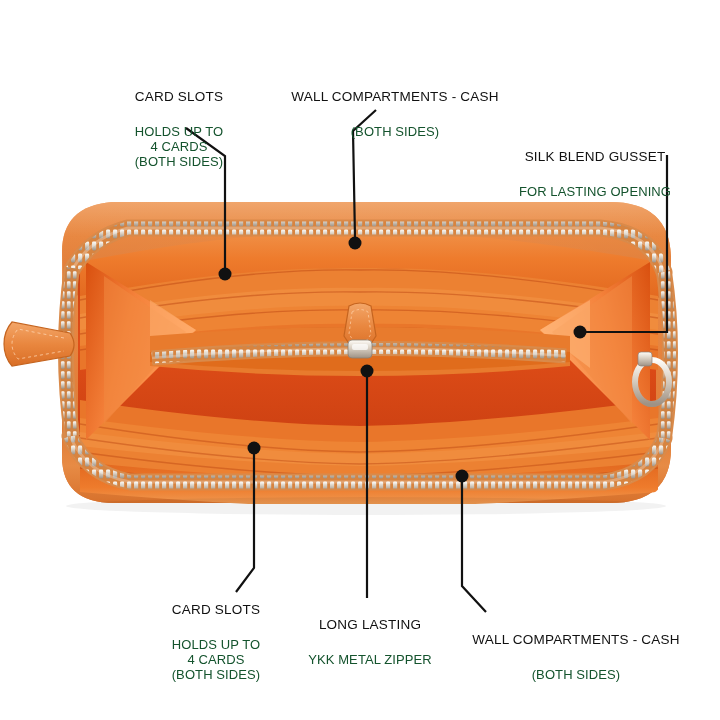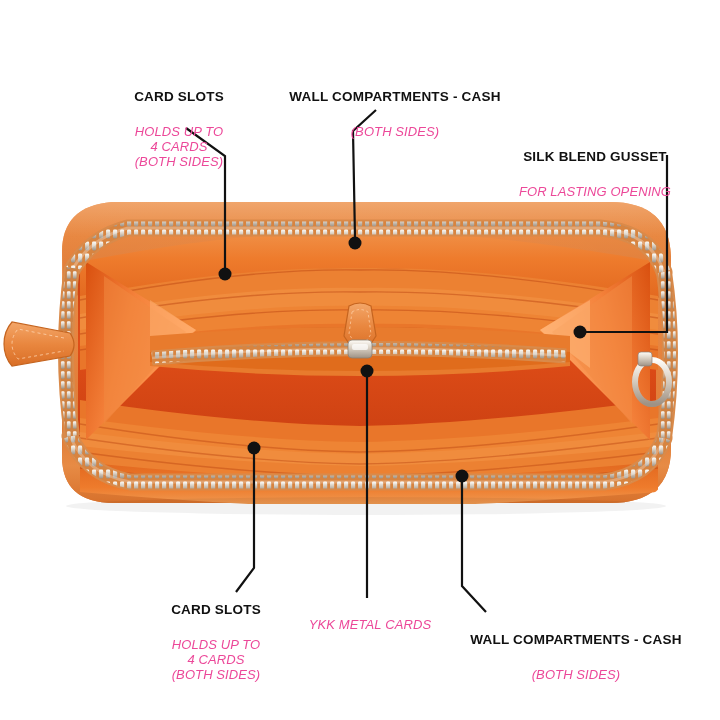--- a/index.html
+++ b/index.html
@@ -21,33 +21,32 @@
     width: 720px;
     height: 720px;
   }
   
   .callout {
     position: absolute;
     line-height: 1.18;
     white-space: pre-line;
   }
   .callout .title {
-    font-weight: bold;
+    font-weight: normal;
     font-size: 13.5px;
     letter-spacing: 0.2px;
     color: #111111;
     display: block;
   }
   .callout .sub {
     font-weight: normal;
     font-size: 13px;
     letter-spacing: 0.1px;
-    color: #ec4899;
+    color: #14532d;
     display: block;
-    font-style: italic;
   }
   .al-center { text-align: center; }
 
   
   #co-card-top     { left: 104px;  top: 70px;  width: 150px; }
   #co-wall-top     { left: 262px;  top: 70px;  width: 266px; }
   #co-gusset       { left: 480px;  top: 130px; width: 230px; }
   #co-card-bottom  { left: 136px;  top: 583px; width: 160px; }
   #co-zipper       { left: 290px;  top: 598px; width: 160px; }
   #co-wall-bottom  { left: 442px;  top: 613px; width: 268px; }
@@ -306,21 +305,22 @@
   </div>
 
   <div class="callout al-center" id="co-card-bottom">
     <span class="title">CARD SLOTS</span>
     <span class="sub">HOLDS UP TO
 4 CARDS
 (BOTH SIDES)</span>
   </div>
 
   <div class="callout al-center" id="co-zipper">
-    <span class="sub">YKK METAL CARDS</span>
+    <span class="title">LONG LASTING</span>
+    <span class="sub">YKK METAL ZIPPER</span>
   </div>
 
   <div class="callout al-center" id="co-wall-bottom">
     <span class="title">WALL COMPARTMENTS - CASH</span>
     <span class="sub">(BOTH SIDES)</span>
   </div>
 
 </div>
 
 </body></html>

